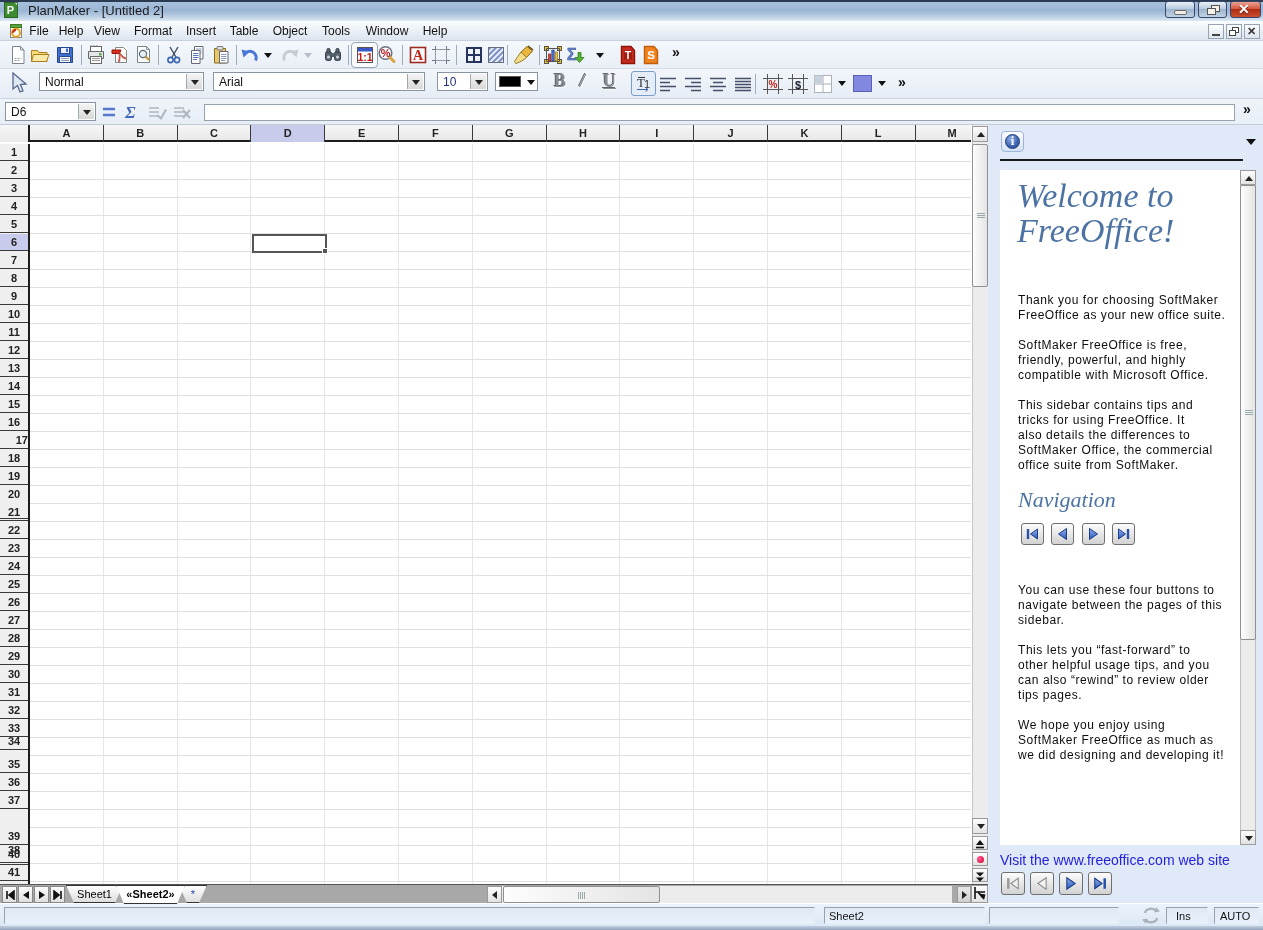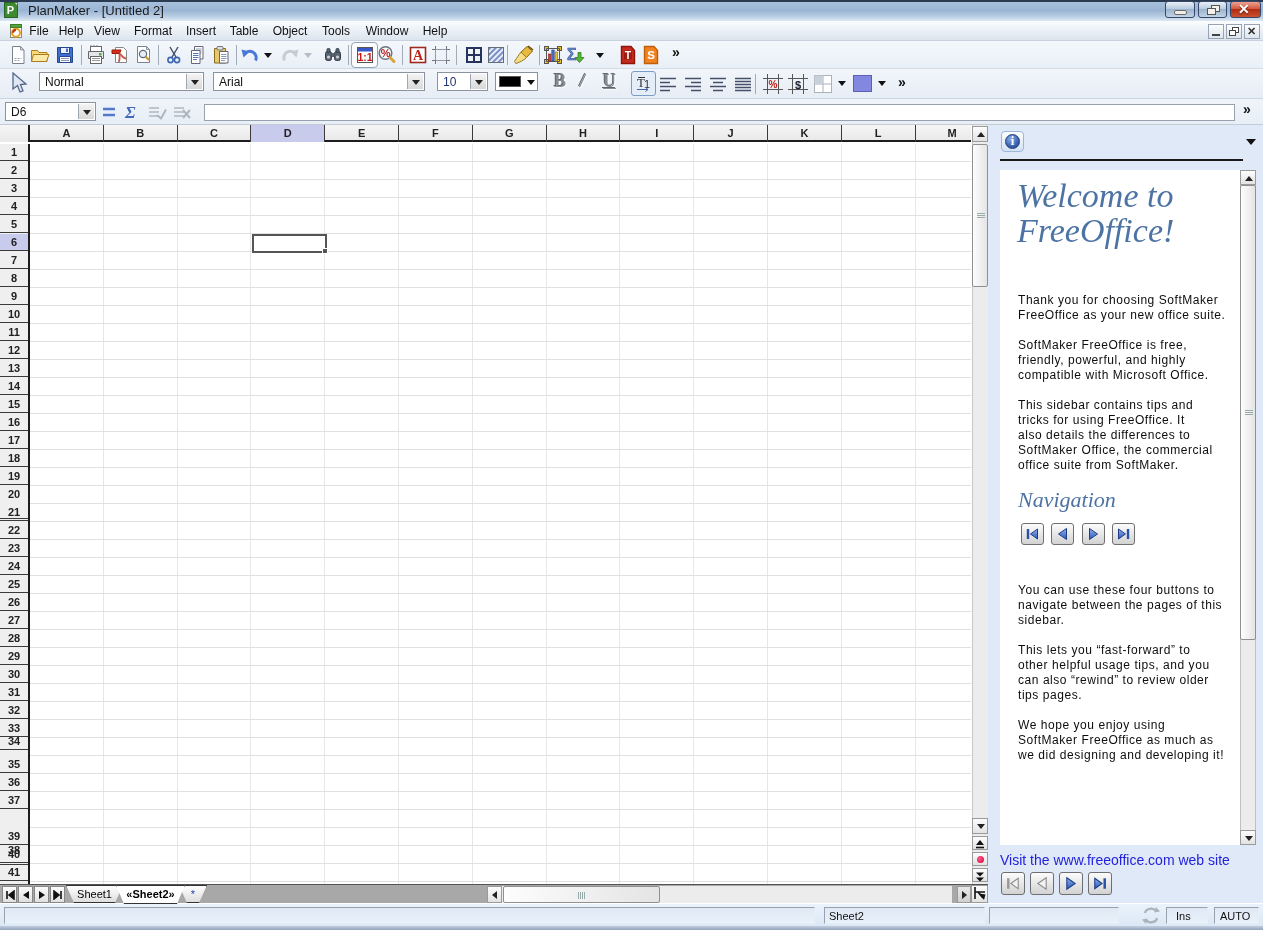--- a/index.html
+++ b/index.html
@@ -423,21 +423,21 @@
       <div class="rowcell" style="top:108px;height:17px;line-height:17px;">7</div>
       <div class="rowcell" style="top:126px;height:17px;line-height:17px;">8</div>
       <div class="rowcell" style="top:144px;height:17px;line-height:17px;">9</div>
       <div class="rowcell" style="top:162px;height:17px;line-height:17px;">10</div>
       <div class="rowcell" style="top:180px;height:17px;line-height:17px;">11</div>
       <div class="rowcell" style="top:198px;height:17px;line-height:17px;">12</div>
       <div class="rowcell" style="top:216px;height:17px;line-height:17px;">13</div>
       <div class="rowcell" style="top:234px;height:17px;line-height:17px;">14</div>
       <div class="rowcell" style="top:252px;height:17px;line-height:17px;">15</div>
       <div class="rowcell" style="top:270px;height:17px;line-height:17px;">16</div>
-      <div class="rowcell" style="top:288px;height:17px;line-height:17px;">17</div>
+      <div class="rowcell" style="top:288px;height:17px;line-height:17px;text-align:right;">17</div>
       <div class="rowcell" style="top:306px;height:17px;line-height:17px;">18</div>
       <div class="rowcell" style="top:324px;height:17px;line-height:17px;">19</div>
       <div class="rowcell" style="top:342px;height:33px;line-height:17px;">20</div>
       <div class="rowcell" style="top:360px;height:17px;line-height:17px;">21</div>
       <div class="rowcell" style="top:378px;height:17px;line-height:17px;">22</div>
       <div class="rowcell" style="top:396px;height:17px;line-height:17px;">23</div>
       <div class="rowcell" style="top:414px;height:17px;line-height:17px;">24</div>
       <div class="rowcell" style="top:432px;height:17px;line-height:17px;">25</div>
       <div class="rowcell" style="top:450px;height:17px;line-height:17px;">26</div>
       <div class="rowcell" style="top:468px;height:17px;line-height:17px;">27</div>

